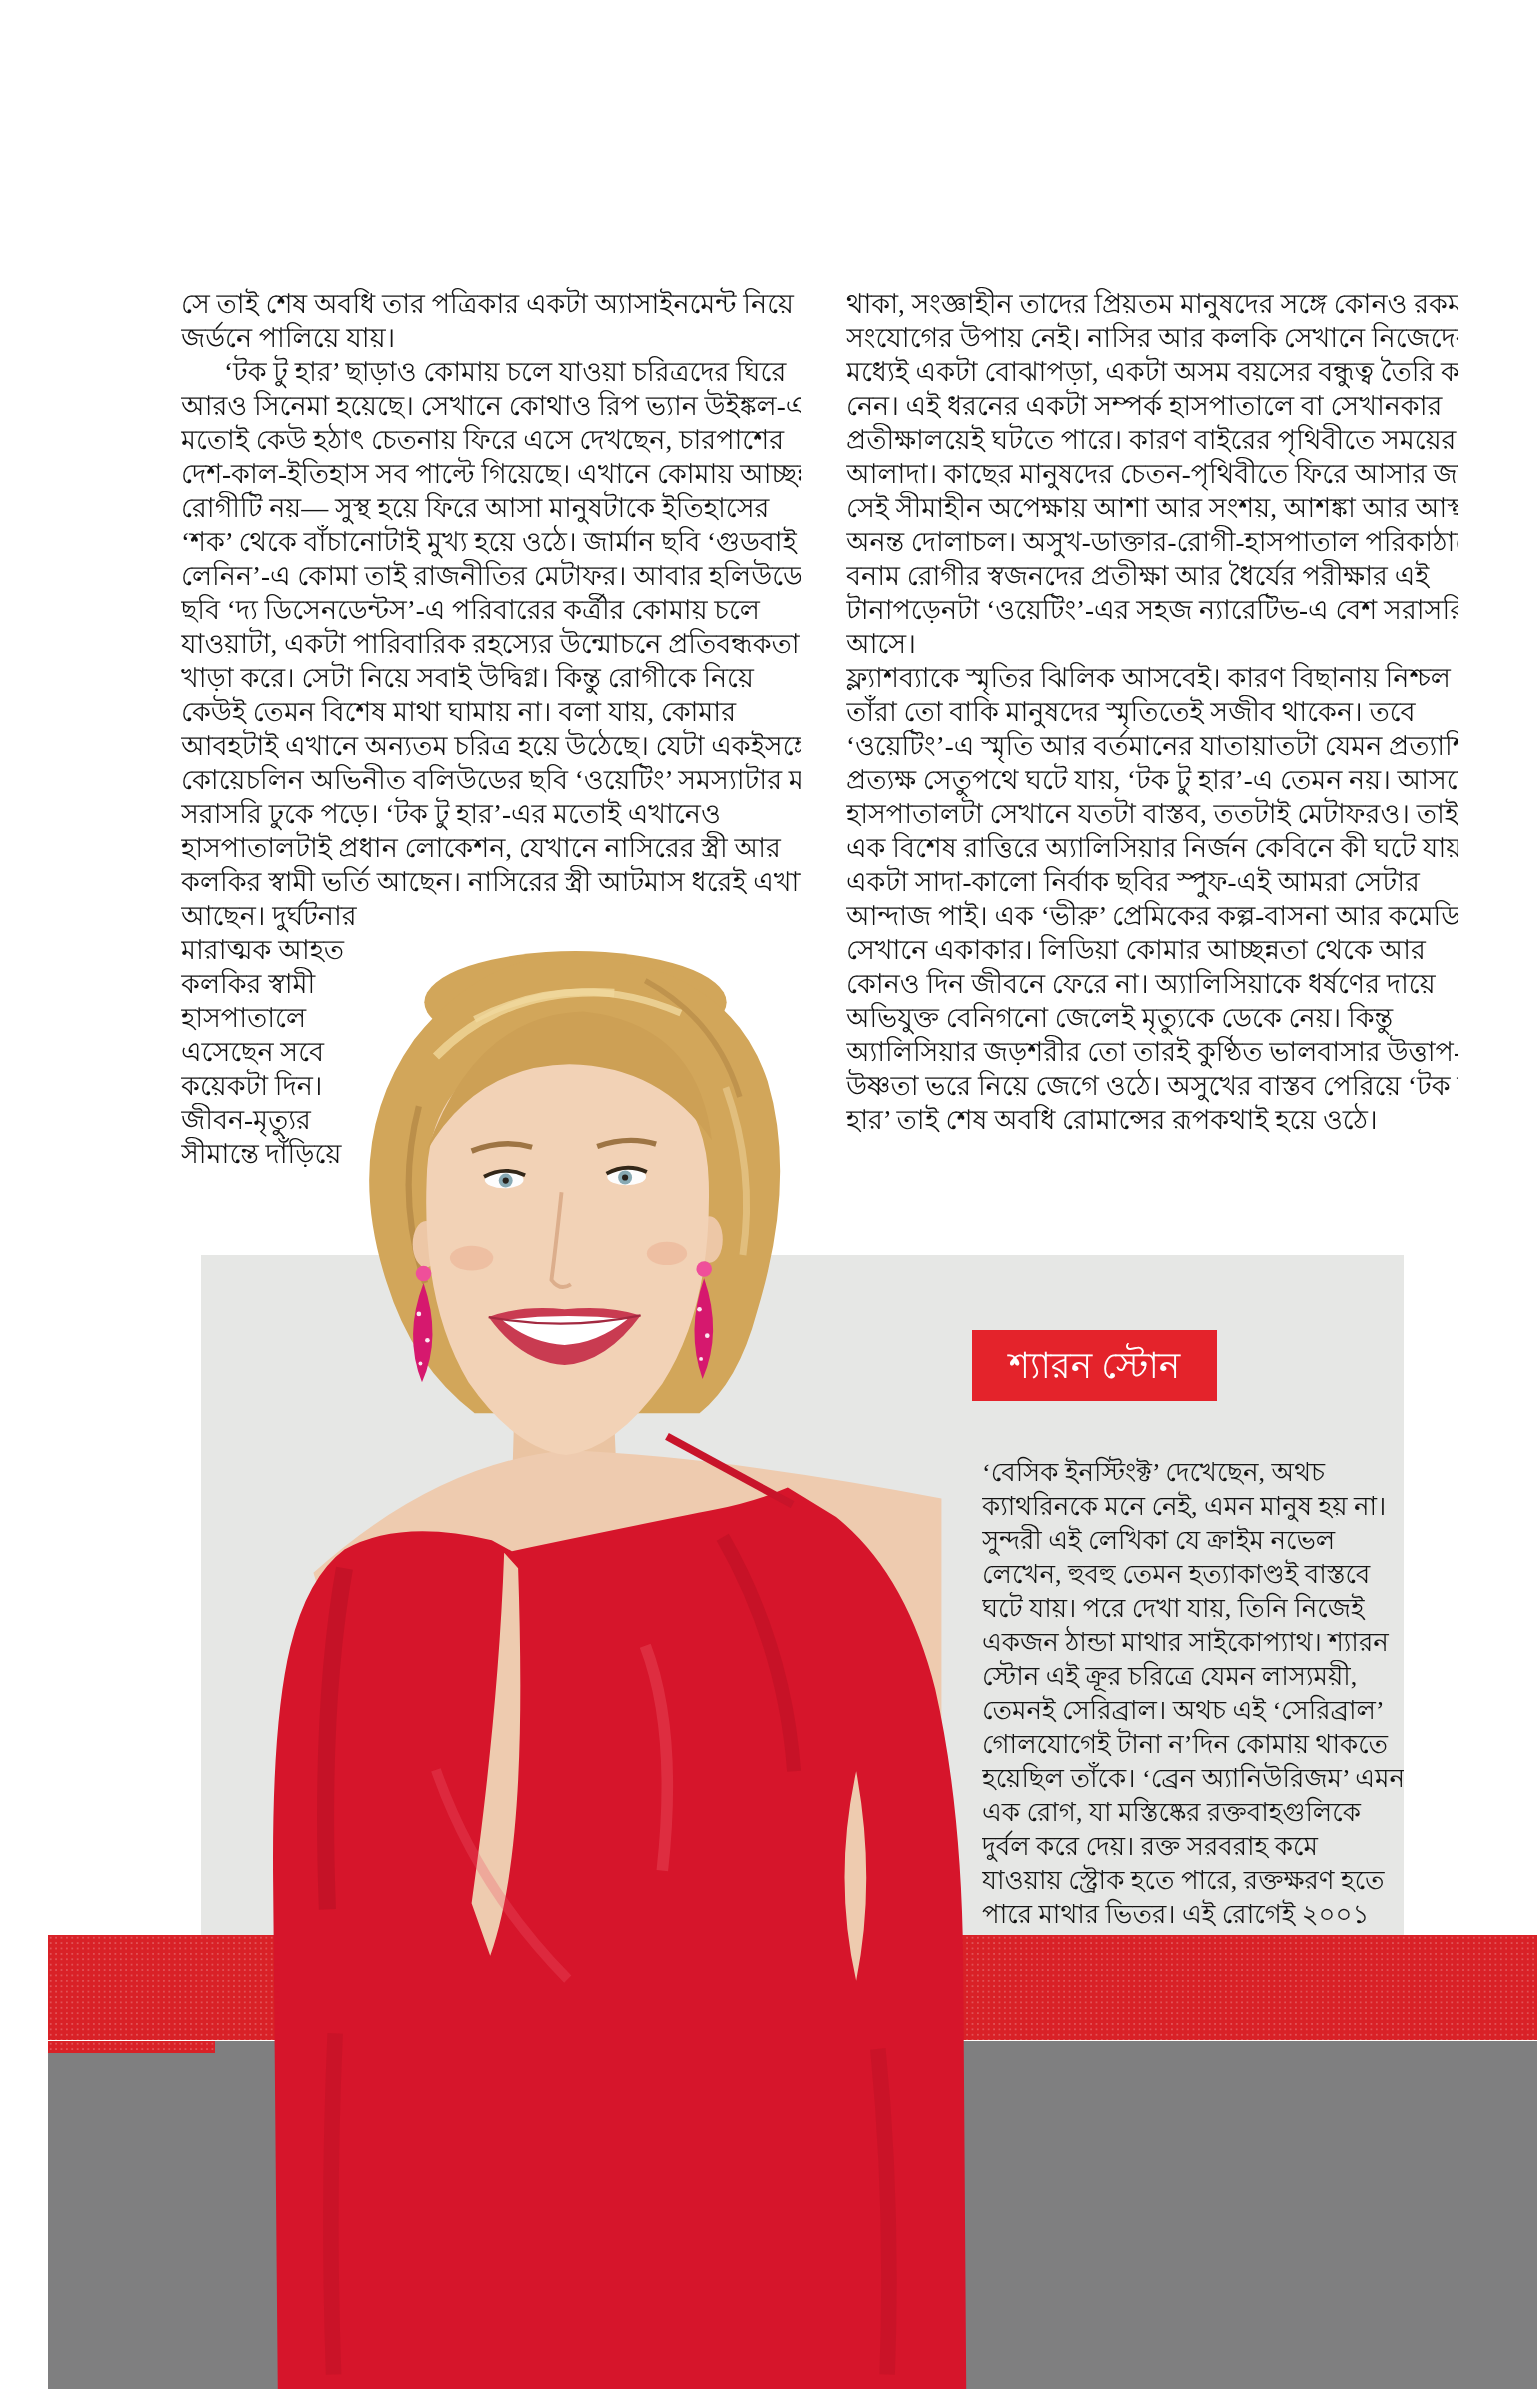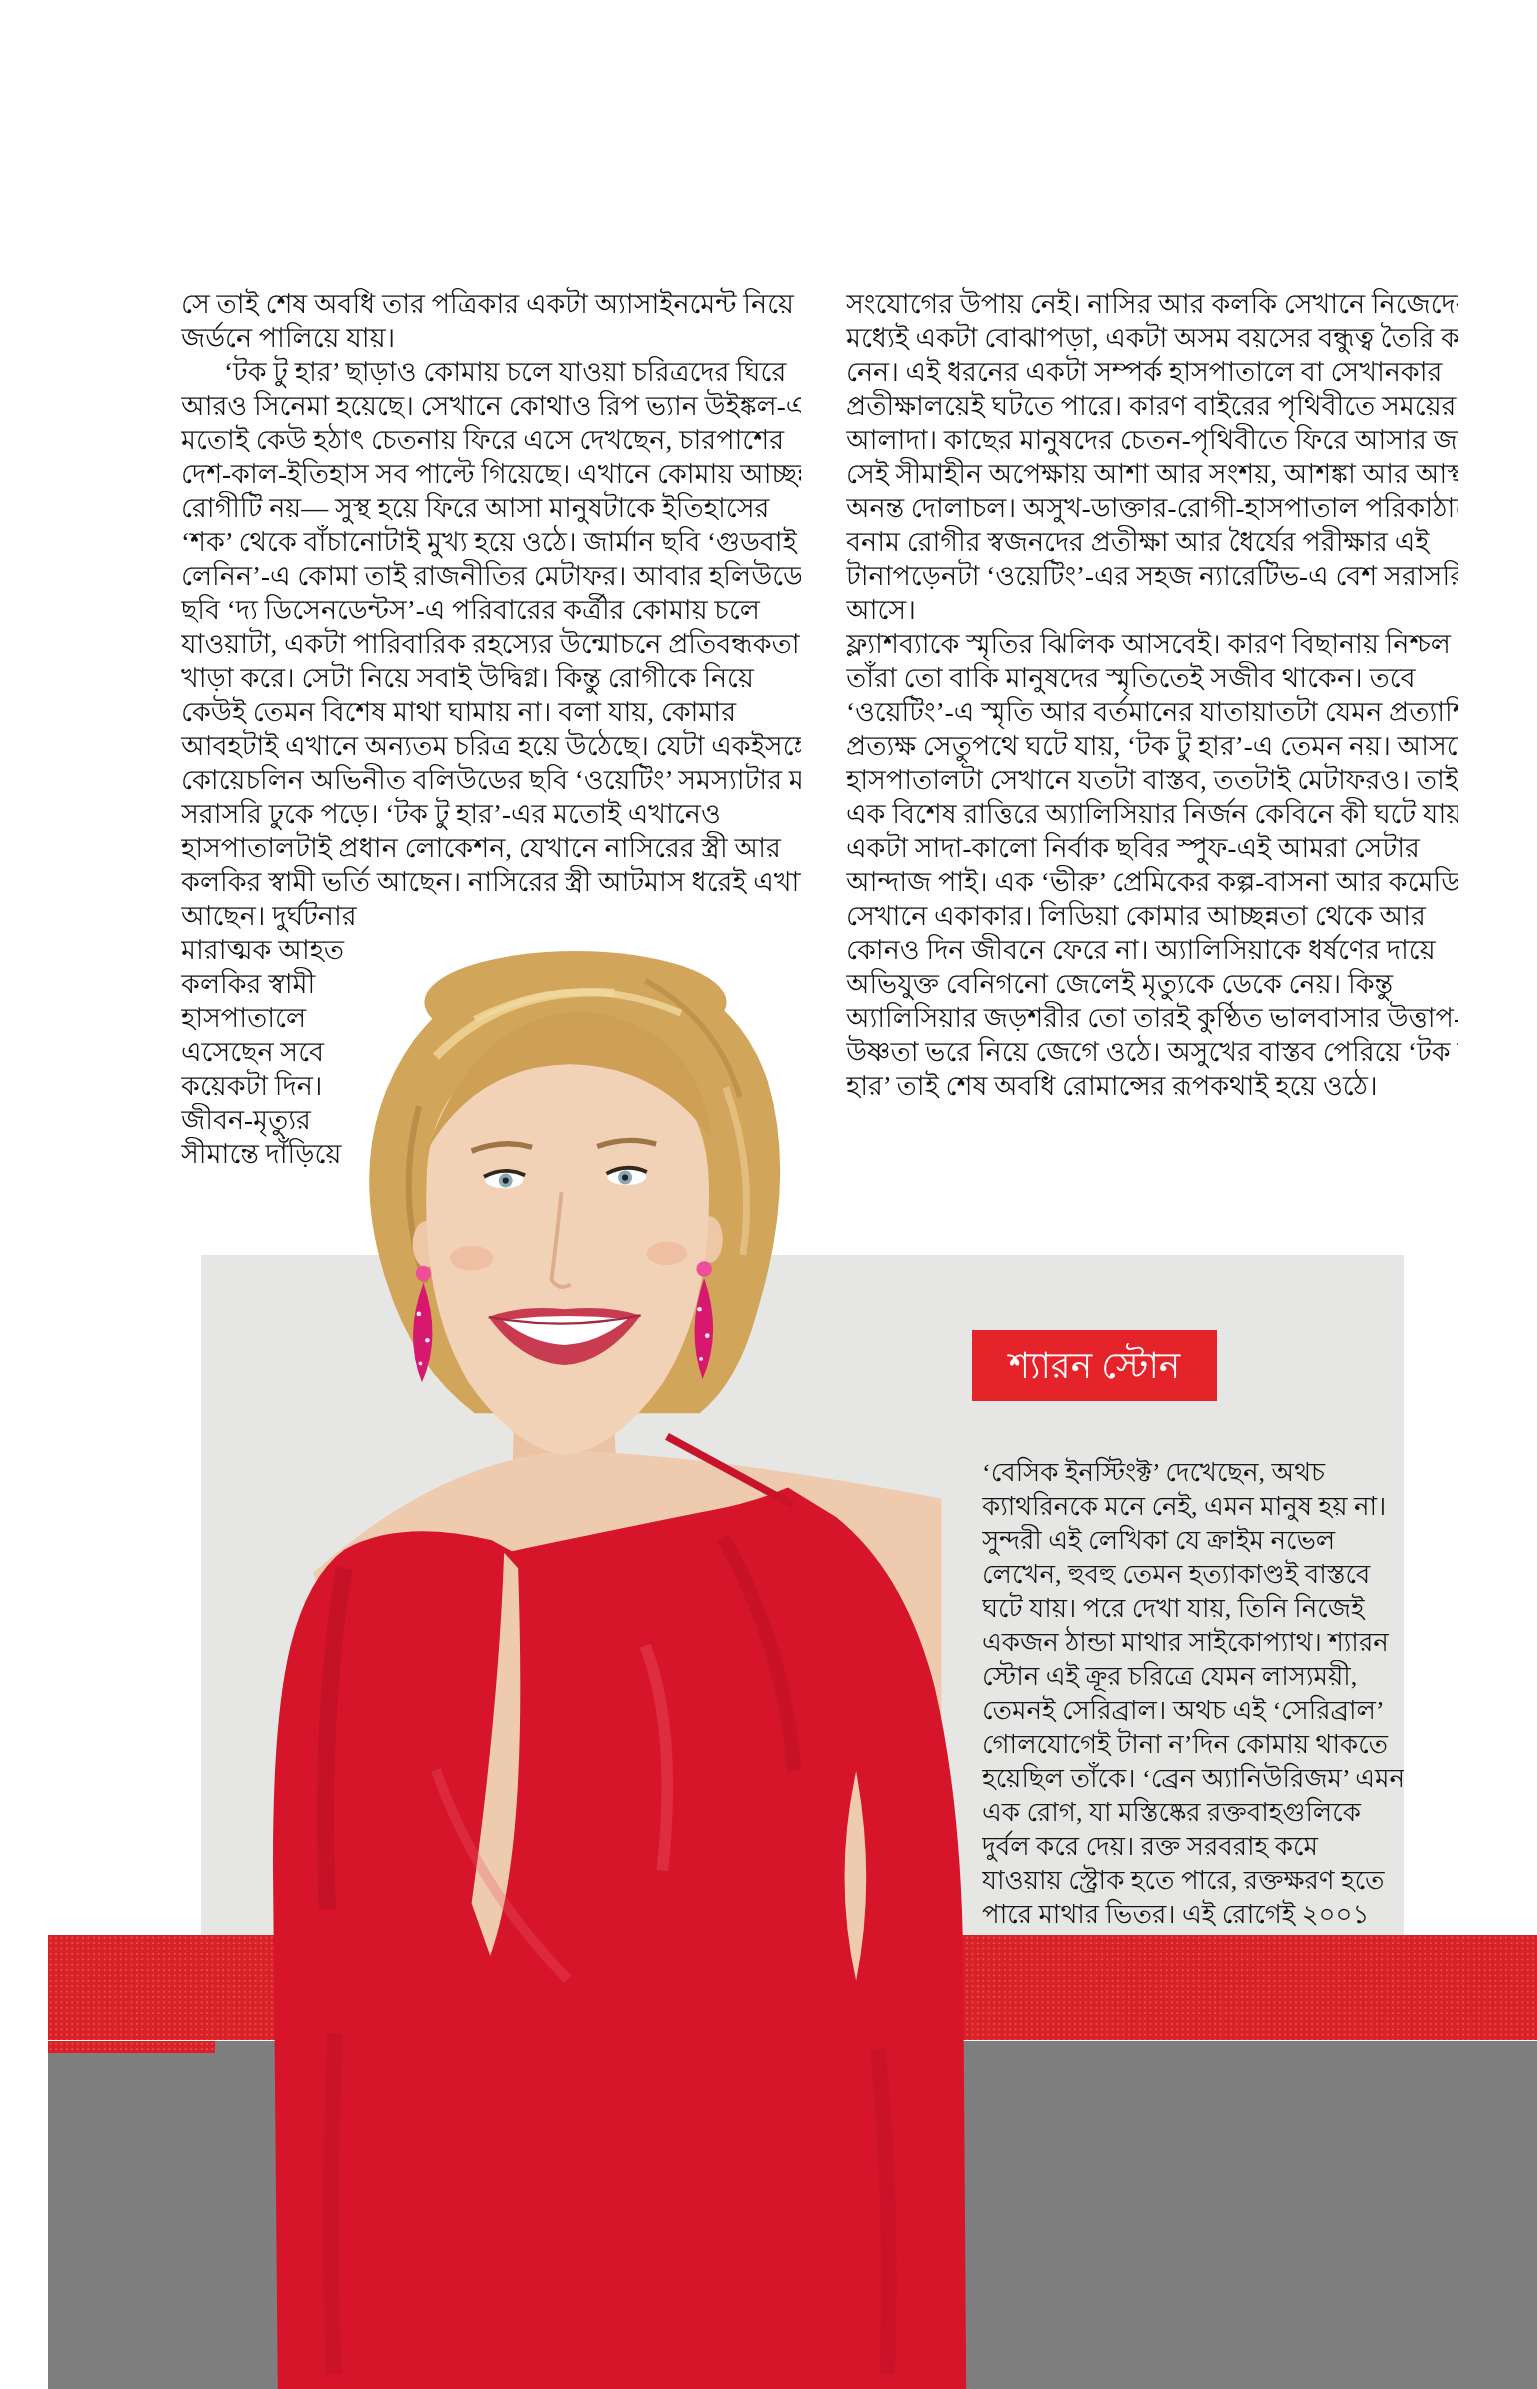--- a/index.html
+++ b/index.html
@@ -63,20 +63,21 @@
     <div class="line">মারাত্মক আহত</div>
     <div class="line">কলকির স্বামী</div>
     <div class="line">হাসপাতালে</div>
     <div class="line">এসেছেন সবে</div>
     <div class="line">কয়েকটা দিন।</div>
     <div class="line">জীবন-মৃত্যুর</div>
     <div class="line">সীমান্তে দাঁড়িয়ে</div>
   </div>
 
 <div class="abs col" style="left:798px;top:287px;width:612px;">
+    <div class="line">থাকা, সংজ্ঞাহীন তাদের প্রিয়তম মানুষদের সঙ্গে কোনও রকম</div>
     <div class="line">সংযোগের উপায় নেই। নাসির আর কলকি সেখানে নিজেদের</div>
     <div class="line">মধ্যেই একটা বোঝাপড়া, একটা অসম বয়সের বন্ধুত্ব তৈরি করে</div>
     <div class="line">নেন। এই ধরনের একটা সম্পর্ক হাসপাতালে বা সেখানকার</div>
     <div class="line">প্রতীক্ষালয়েই ঘটতে পারে। কারণ বাইরের পৃথিবীতে সময়ের</div>
     <div class="line">আলাদা। কাছের মানুষদের চেতন-পৃথিবীতে ফিরে আসার জন্য</div>
     <div class="line">সেই সীমাহীন অপেক্ষায় আশা আর সংশয়, আশঙ্কা আর আস্থার</div>
     <div class="line">অনন্ত দোলাচল। অসুখ-ডাক্তার-রোগী-হাসপাতাল পরিকাঠামো</div>
     <div class="line">বনাম রোগীর স্বজনদের প্রতীক্ষা আর ধৈর্যের পরীক্ষার এই</div>
     <div class="line">টানাপড়েনটা ‘ওয়েটিং’-এর সহজ ন্যারেটিভ-এ বেশ সরাসরি</div>
     <div class="line">আসে।</div>

